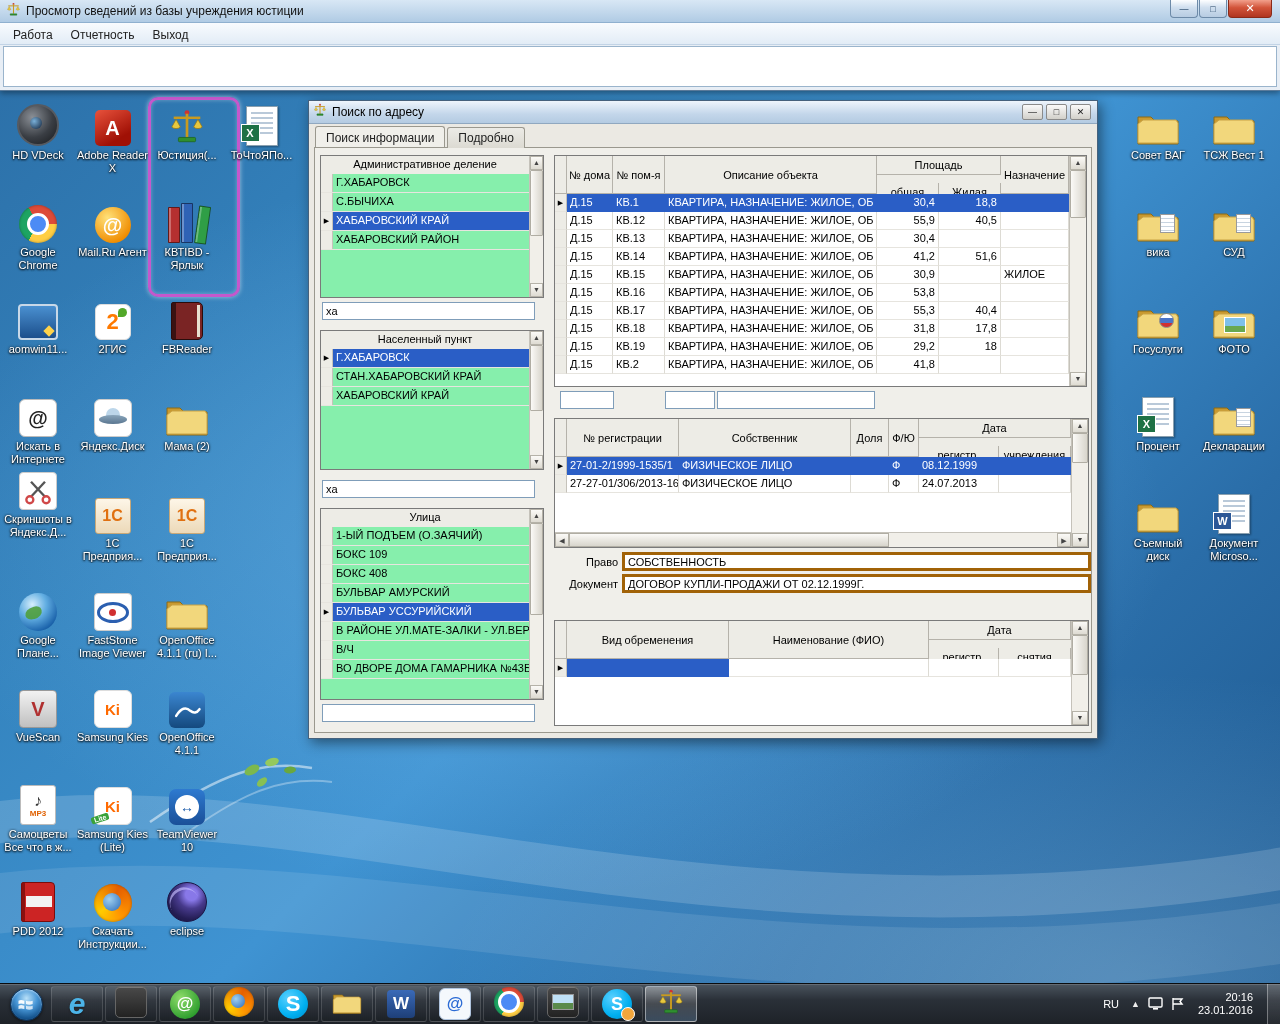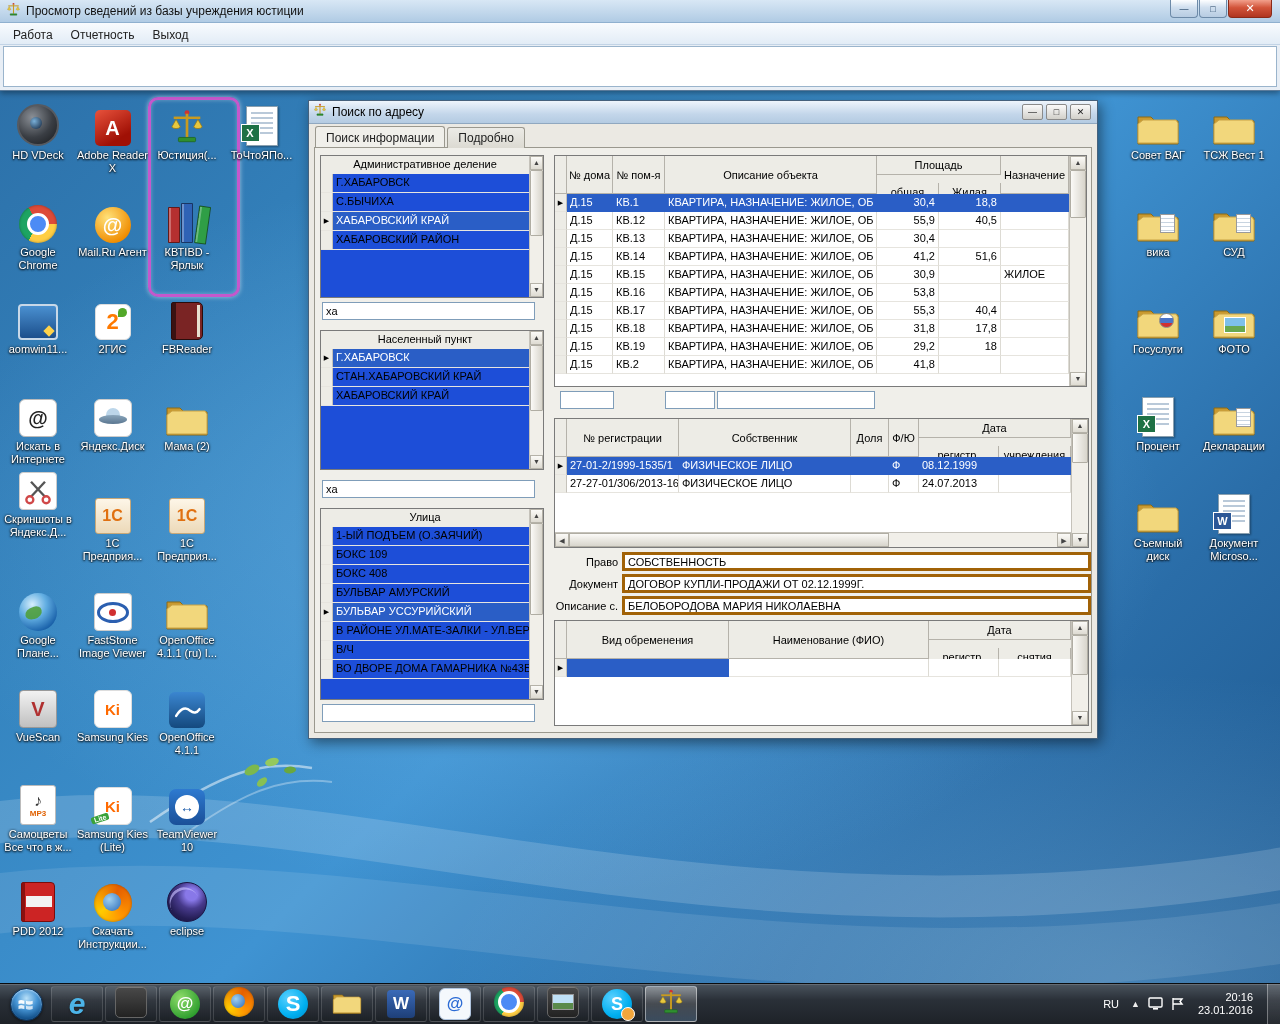--- a/index.html
+++ b/index.html
@@ -150,21 +150,21 @@
   #sw-tabs{position:absolute;left:6px;top:26px;height:21px;display:flex;z-index:2;}
   .tab{font-size:12px;padding:3px 10px 2px;background:linear-gradient(#ecebe6,#dcdad2);border:1px solid #9a988e;
     border-bottom:none;border-radius:3px 3px 0 0;margin-right:2px;color:#222;}
   .tab.active{background:#f0efea;position:relative;top:-1px;padding-top:4px;}
   .sw-page{position:absolute;left:5px;right:5px;top:46px;bottom:5px;background:#f0efea;border:1px solid #9a988e;overflow:hidden;}
 
   
   .dblist{position:absolute;background:#fff;border:1px solid #7a7a7a;overflow:hidden;}
   .lhead{position:absolute;left:0;right:14px;top:0;height:18px;background:#edece6;border-bottom:1px solid #b0ada5;
     font-size:11px;text-align:center;line-height:17px;color:#000;}
-  .lbody{position:absolute;left:0;right:14px;top:18px;bottom:0;background:#1d4ed8;overflow:hidden;}
+  .lbody{position:absolute;left:0;right:14px;top:18px;bottom:0;background:#86efac;overflow:hidden;}
   .lrow{display:flex;height:18px;line-height:17px;font-size:11px;border-bottom:1px solid #e7e5df;}
   .lgut{width:11px;flex:none;background:#edece6;border-right:1px solid #c5c2ba;font-size:7px;text-align:center;line-height:17px;}
   .ltext{flex:1;padding:0 3px;white-space:nowrap;overflow:hidden;color:#000;}
   .lrow.sel .ltext{background:var(--selection-blue,#2a5ec6);color:#fff;}
 
   
   .vscroll{position:absolute;right:0;top:0;bottom:0;width:14px;background:#f1efe9;border-left:1px solid #c5c2ba;
     display:flex;flex-direction:column;box-sizing:border-box;}
   .grid .vscroll{width:17px;}
   .sb-btn{height:14px;flex:none;background:linear-gradient(#fbfaf7,#dedbd2);border:1px solid #b5b2a8;
@@ -910,24 +910,20 @@
       </div>
 
       <div class="fld" style="left:239px;top:404px;width:537px;">
         <span class="flabel">Право</span>
         <input class="fvalue" readonly="" value="СОБСТВЕННОСТЬ" style="">
       </div>
       <div class="fld" style="left:239px;top:426px;width:537px;">
         <span class="flabel">Документ</span>
         <input class="fvalue" readonly="" value="ДОГОВОР КУПЛИ-ПРОДАЖИ ОТ 02.12.1999Г." style="">
       </div>
-      <div class="fld" style="left:239px;top:448px;width:537px;">
-        <span class="flabel">Описание с.</span>
-        <input class="fvalue" readonly="" value="БЕЛОБОРОДОВА МАРИЯ НИКОЛАЕВНА" style="">
-      </div>
 
       <div class="grid" id="enc-grid" style="left:239px;top:472px;width:533px;height:104px;">
         <div class="ghead">
           <div class="hcell en-gut"></div>
           <div class="hcell en-kind">Вид обременения</div>
           <div class="hcell en-name">Наименование (ФИО)</div>
           <div class="hgroup" style="width:142px;">
             <div class="htop">Дата</div>
             <div class="hsub">
               <div class="hcell en-rd">регистр.</div>

